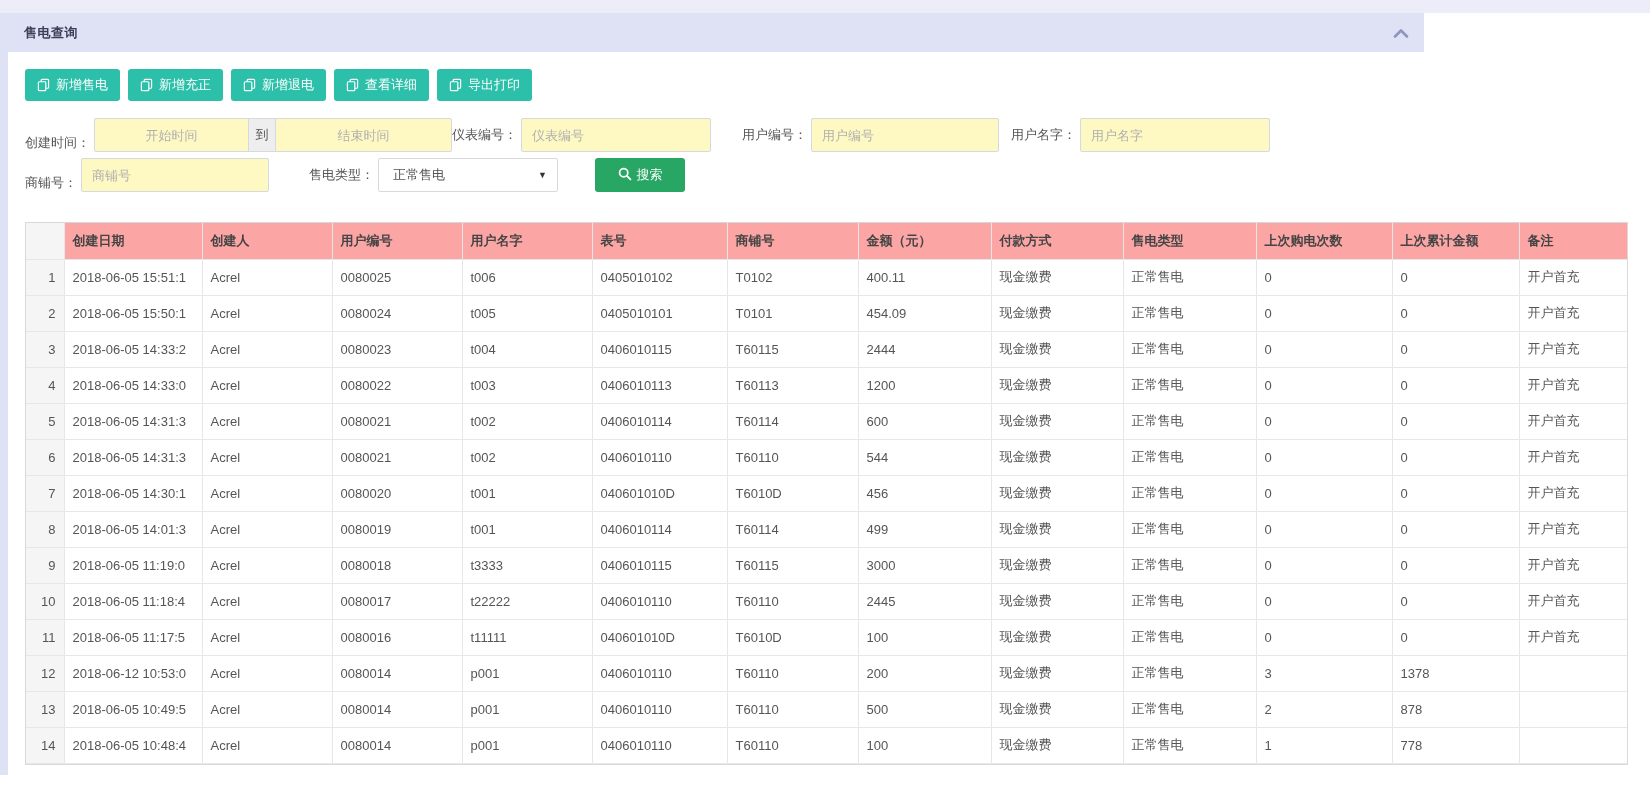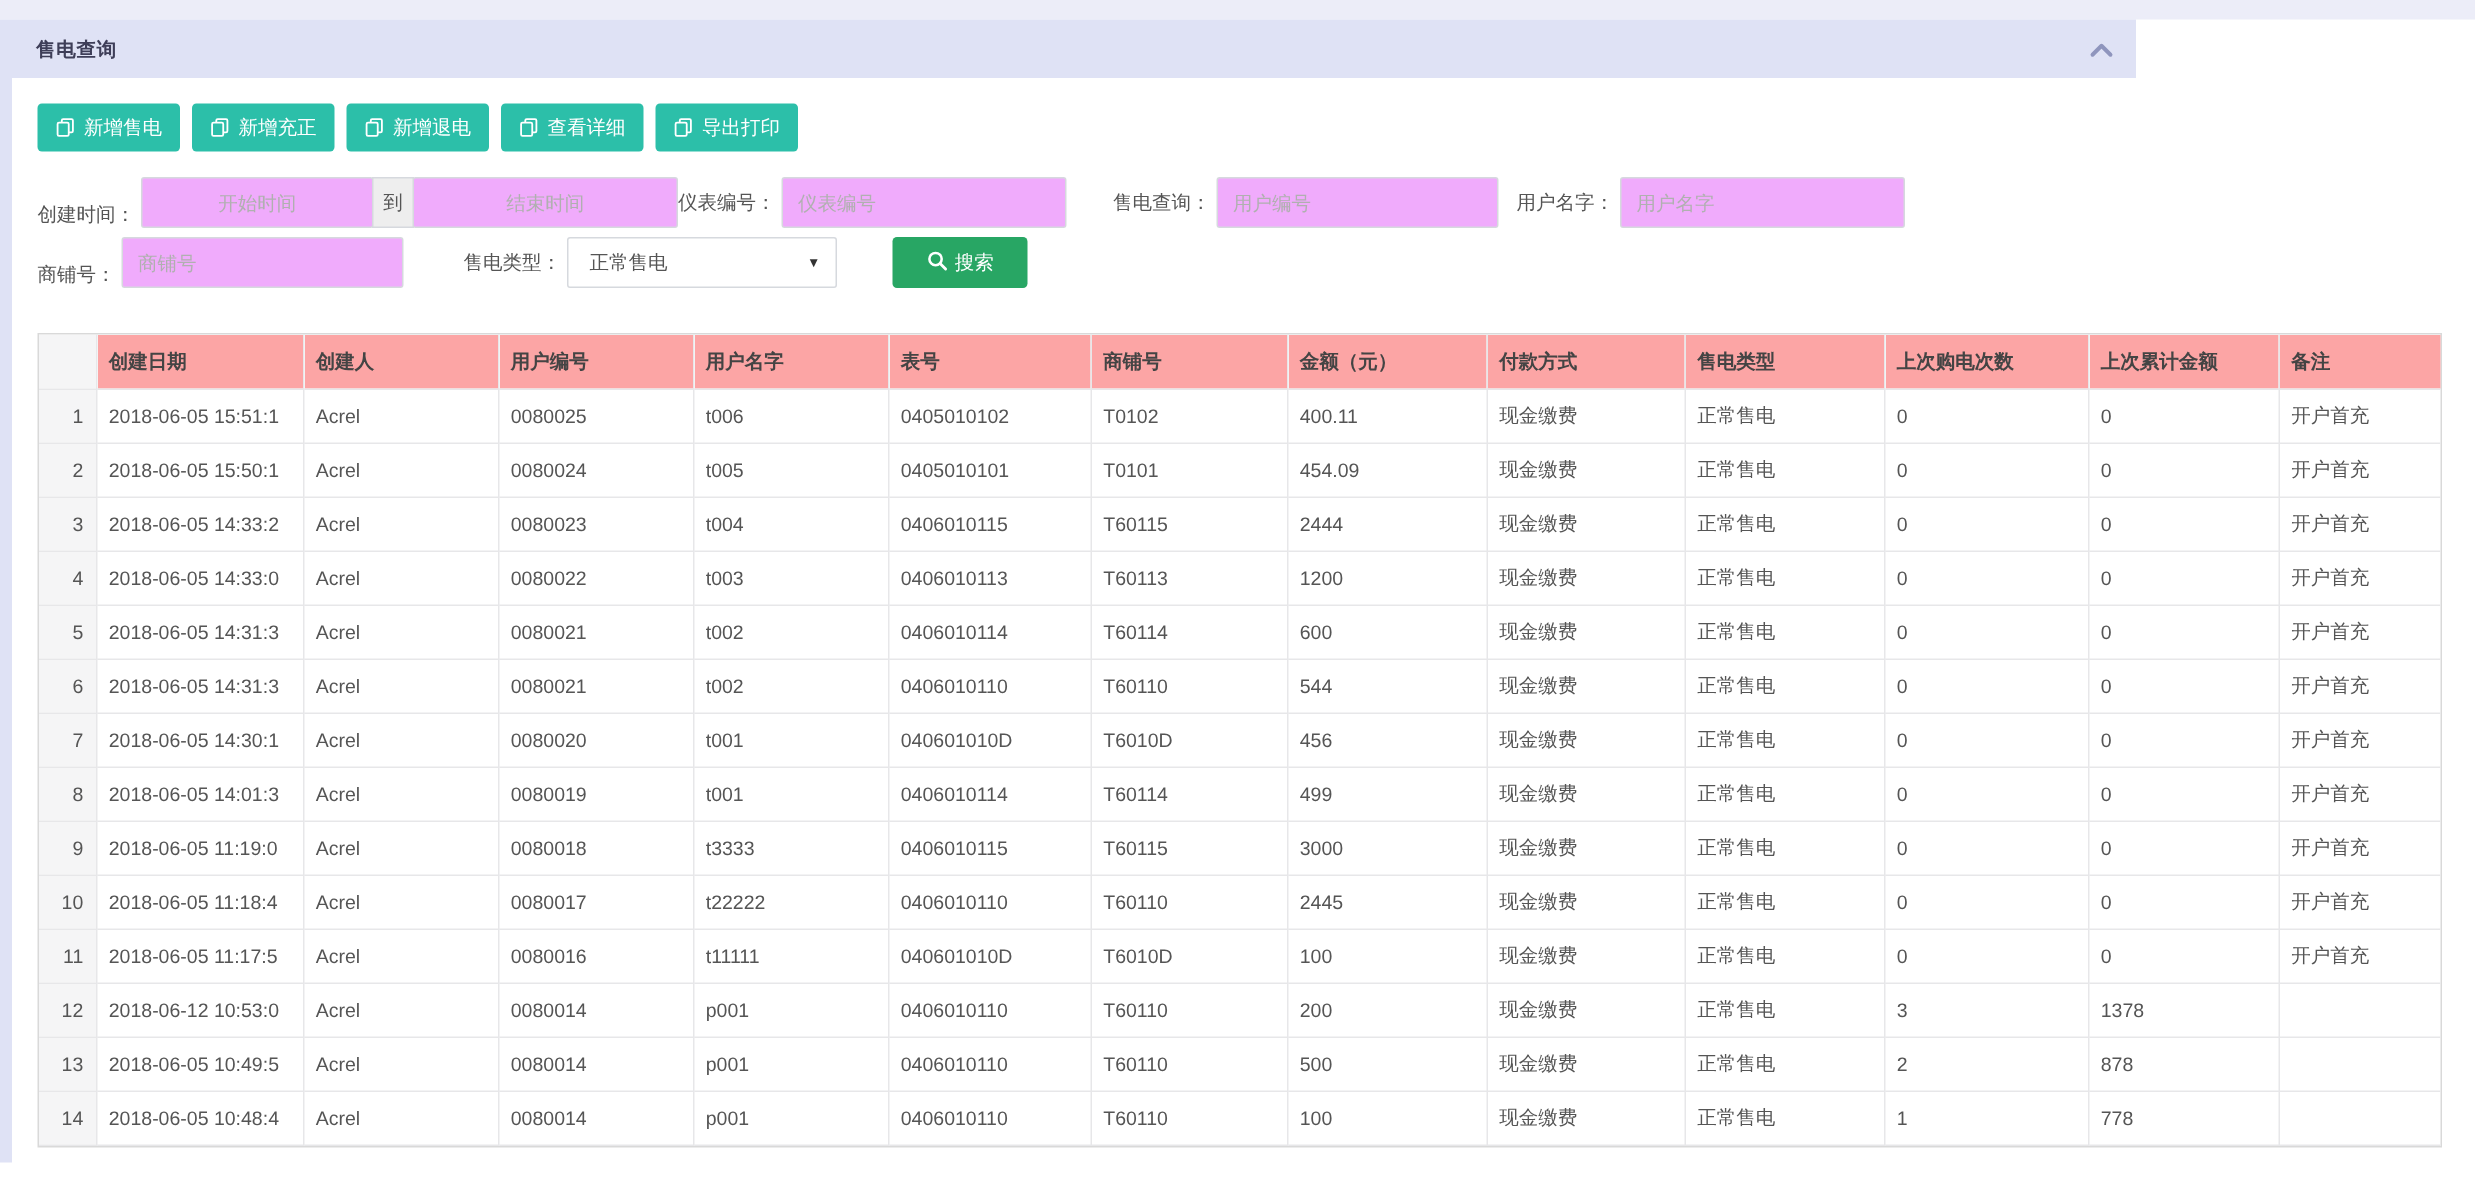--- a/index.html
+++ b/index.html
@@ -30,21 +30,21 @@
     height:32px; padding:0 12px; font-size:13px; cursor:pointer;
     font-family:inherit;
   }
   .tbtn svg { display:block; }
   
   .filter-row { position:absolute; display:flex; align-items:flex-end; font-size:13px; color:#555; }
   .filter-row1 { left:17px; top:66px; }
   .filter-row2 { left:17px; top:106px; }
   .flabel { white-space:nowrap; margin-right:4px; }
   .finput {
-    height:34px; border:1px solid #d6d9de; background:#f0abfc; border-radius:2px;
+    height:34px; border:1px solid #d6d9de; background:#fef9c3; border-radius:2px;
     font-size:13px; color:#555; padding:0 10px; outline:none; font-family:inherit;
   }
   .finput::placeholder { color:#b0b0b0; }
   .date-input { width:155px; text-align:center; }
   .date-input2 { width:177px; text-align:center; }
   .date-sep {
     width:28px; height:34px; background:#eeeeee; border:1px solid #d6d9de;
     display:flex; align-items:center; justify-content:center;
     margin-left:-1px; margin-right:-1px; color:#555; position:relative; z-index:1;
   }
@@ -150,21 +150,21 @@
   <div class="filter-row filter-row1">
     <span class="flabel">创建时间：</span>
     <input class="finput date-input" placeholder="开始时间" style="">
     <span class="date-sep">到</span>
     <input class="finput date-input2" placeholder="结束时间" style="">
     <span class="grp g2">
       <span class="flabel">仪表编号：</span>
       <input class="finput" style="width: 190px;" placeholder="仪表编号">
     </span>
     <span class="grp g3">
-      <span class="flabel">售电查询：</span>
+      <span class="flabel">用户编号：</span>
       <input class="finput" style="width: 188px;" placeholder="用户编号">
     </span>
     <span class="grp g4">
       <span class="flabel">用户名字：</span>
       <input class="finput" style="width: 190px;" placeholder="用户名字">
     </span>
   </div>
 
   <div class="filter-row filter-row2">
     <span class="flabel">商铺号：</span>

